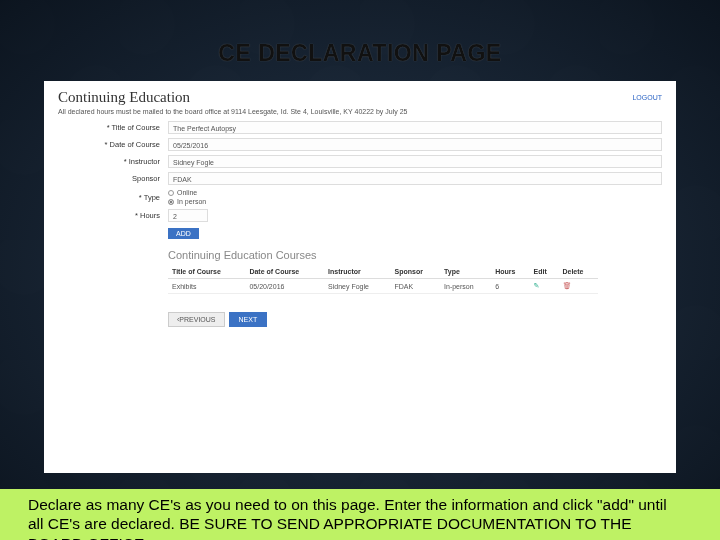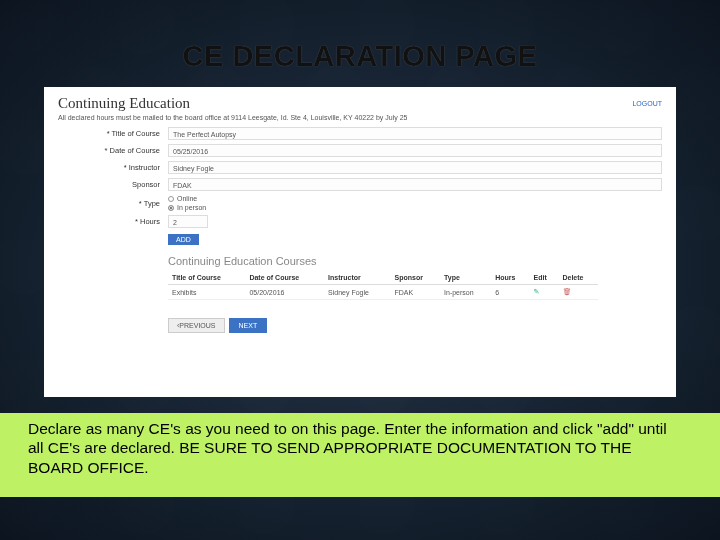--- a/index.html
+++ b/index.html
@@ -21,32 +21,32 @@
   .damask::before {
     content:"";
     position:absolute; inset:0;
     background: radial-gradient(ellipse at center, rgba(50,70,95,0.4), rgba(10,18,28,0.9));
   }
   .slide-title {
     position: relative;
     color: #000;
     background: transparent;
     text-align: center;
-    font-size: 29px;
+    font-size: 23px;
     font-weight: bold;
     letter-spacing: 0.5px;
     margin-top: 18px;
   }
   .slide-title { color: #111; }
 
   .screenshot {
     position: relative;
     background: #fff;
     margin: 14px 44px 0 44px;
-    height: 310px;
+    height: 392px;
     font-size: 8px;
     color: #333;
     padding: 8px 14px;
   }
   .page-heading {
     font-family: Georgia, serif;
     font-size: 15px;
     color: #333;
     margin-bottom: 2px;
     display:flex; justify-content:space-between; align-items:center;

